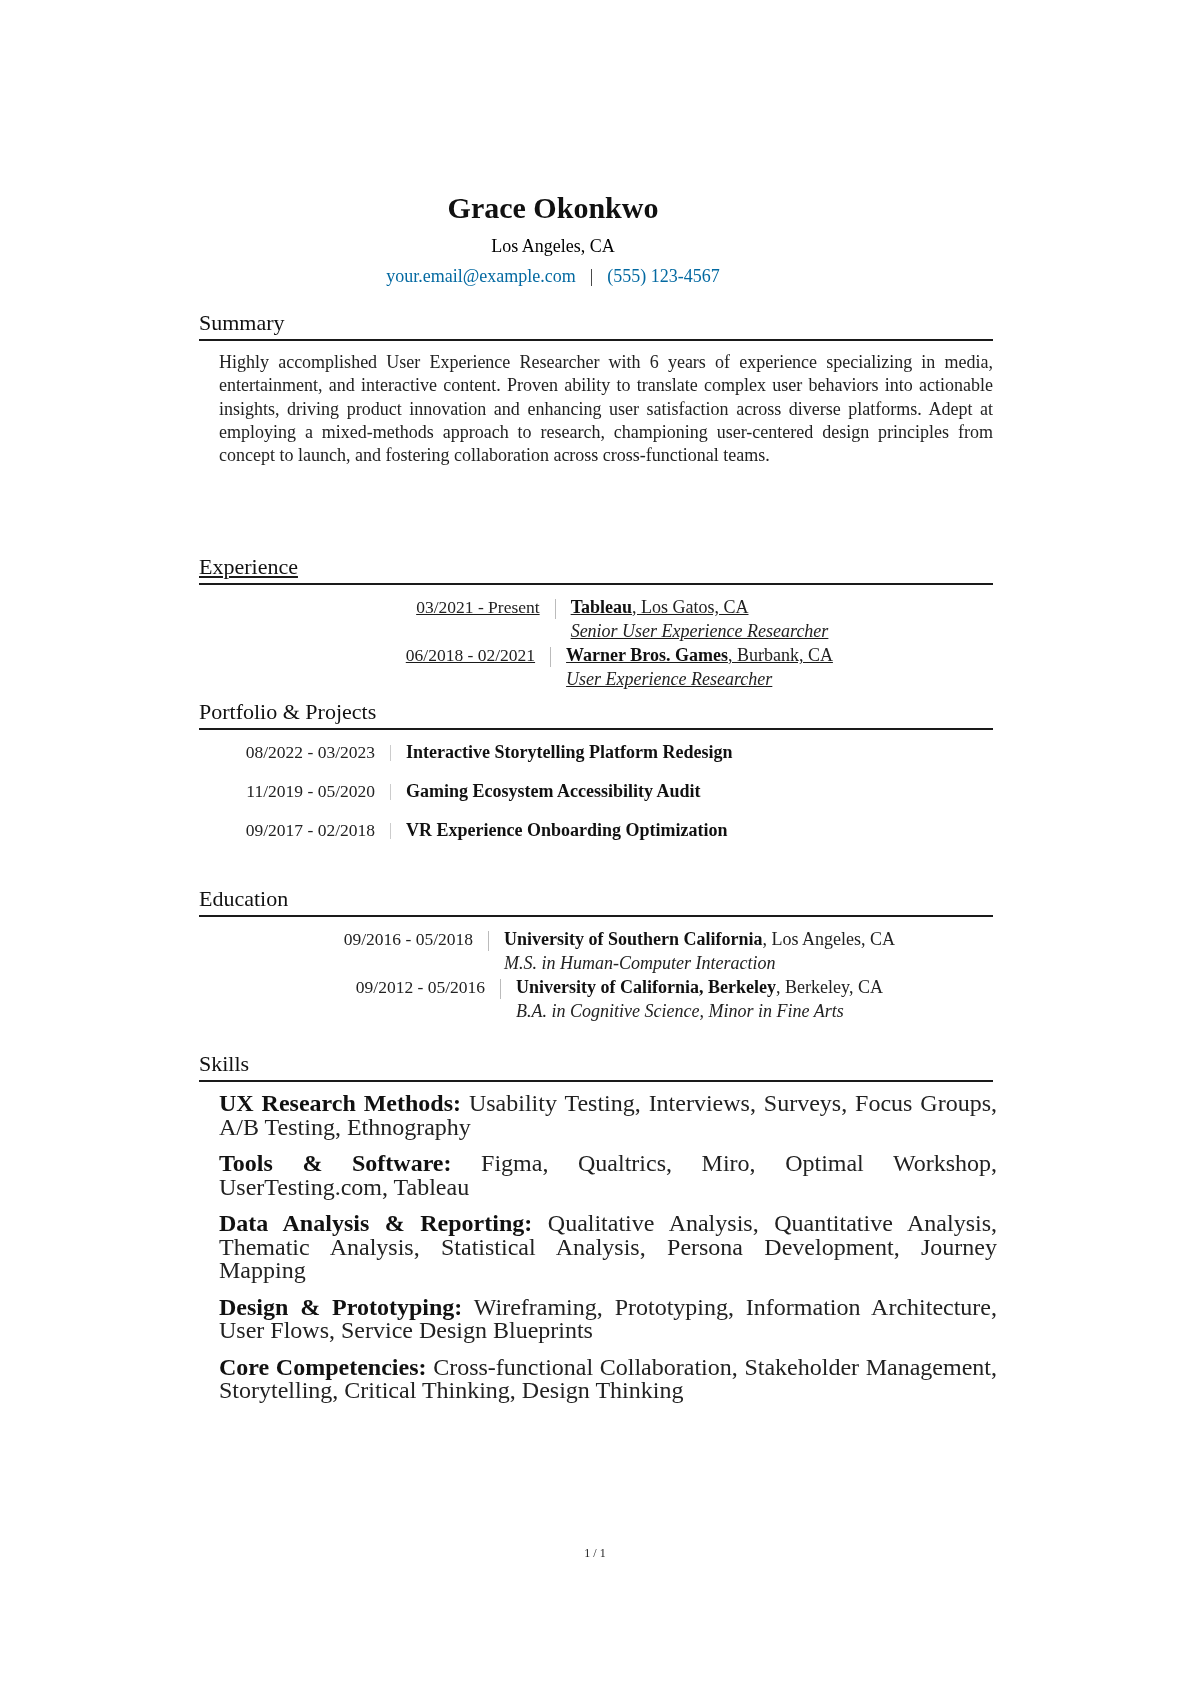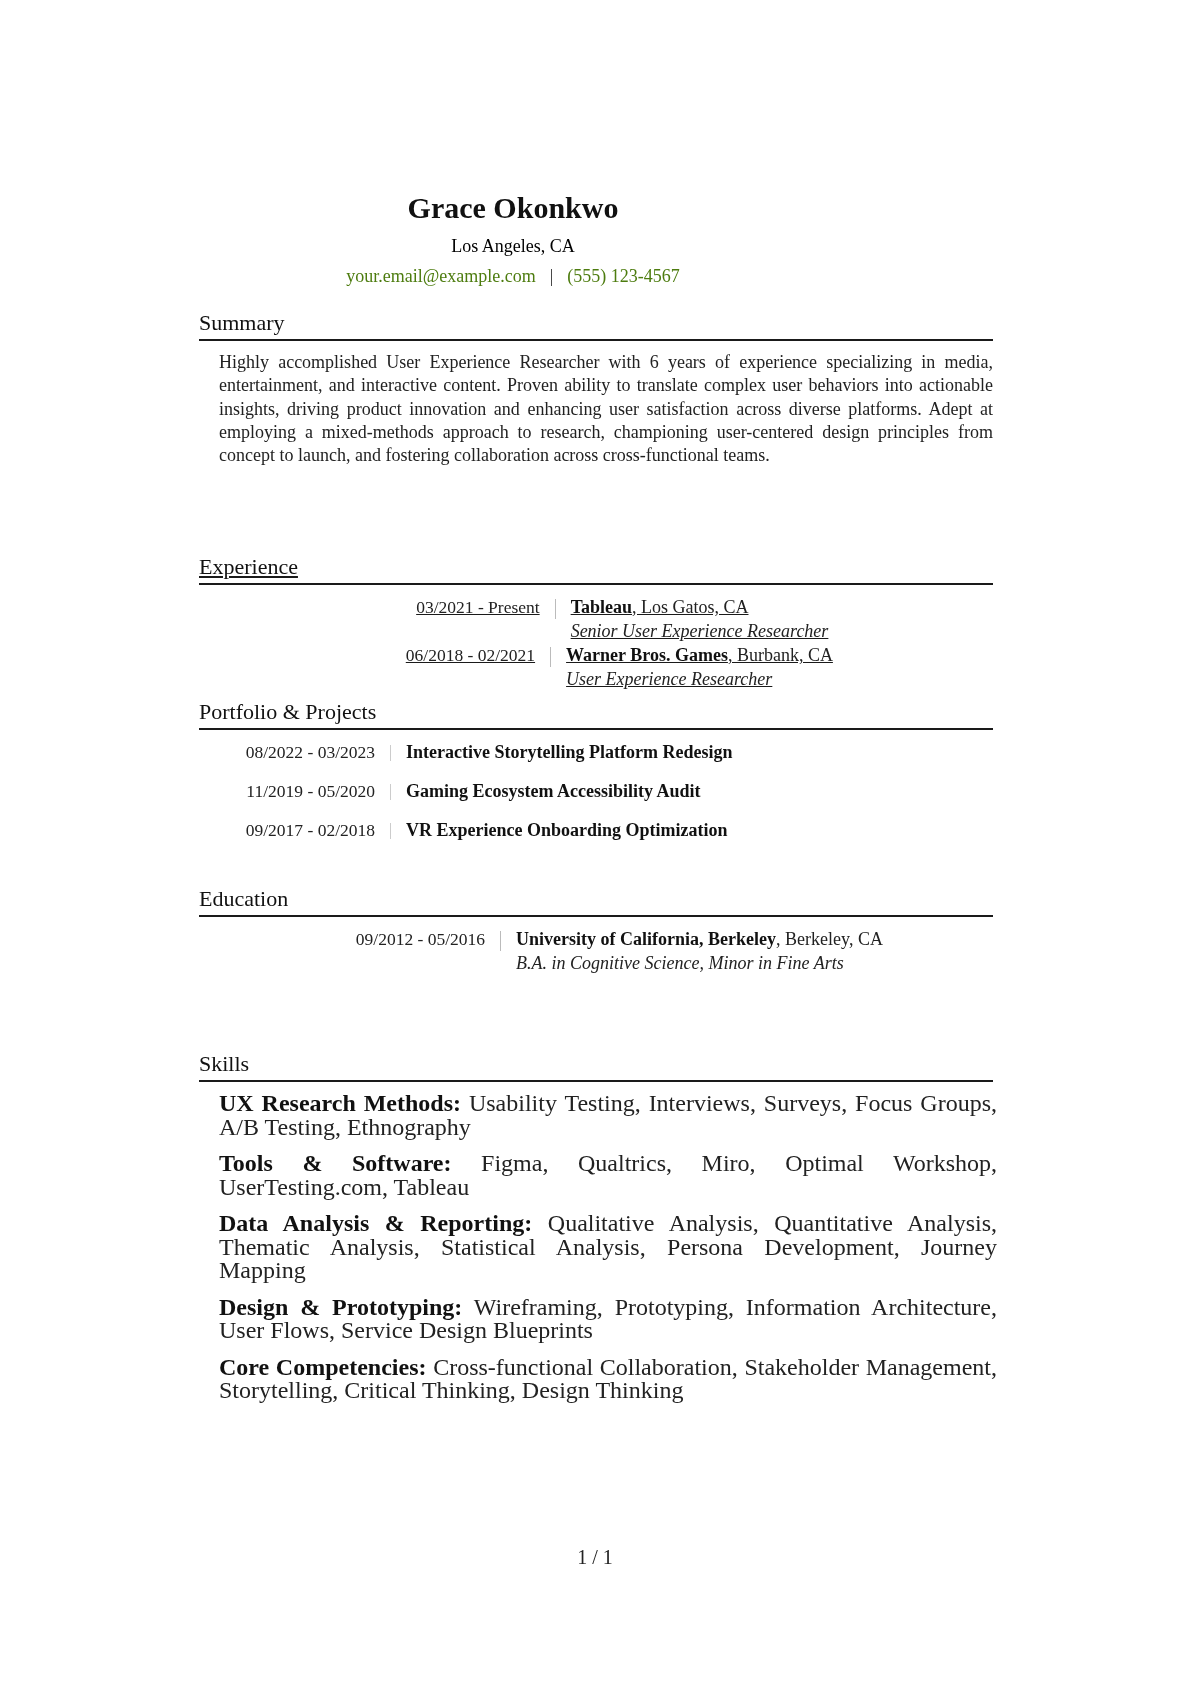--- a/index.html
+++ b/index.html
@@ -2,25 +2,25 @@
 <html><head>
   <meta charset="utf-8">
   <style>
     html, body { margin: 0; padding: 0; background: #ffffff; }
     body {
       width: 1190px; height: 1683px; position: relative;
       font-family: "Liberation Serif", "DejaVu Serif", serif;
       color: #1a1a1a;
     }
     .page { position: absolute; left: 0; top: 0; width: 1190px; height: 1683px; }
-    .header { position: absolute; left: 0; top: 190px; width: 1026px; text-align: center; }
+    .header { position: absolute; left: 0; top: 190px; width: 1026px; text-align: center; padding-left: 40px; }
     .name { font-size: 30px; font-weight: bold; line-height: 36px; color: #111; }
     .location { font-size: 18px; line-height: 24px; margin-top: 8px; color: #000000; }
     .contact { font-size: 18px; line-height: 24px; margin-top: 6px; color: #3d7ab5; }
-    .contact a { color: #4d7c0f; text-decoration: none; }
+    .contact a { color: #0369a1; text-decoration: none; }
     .contact .sep { color: #333; margin: 0 14px; }
 
     .section { position: absolute; left: 199px; width: 794px; }
     .section-title {
       font-size: 22px; line-height: 28px; color: #111;
       border-bottom: 2.5px solid #1a1a1a; padding-bottom: 2px;
     }
     .summary-text {
       margin: 10px 0 0 20px; font-size: 18px; line-height: 23.3px;
       text-align: justify; color: #222;
@@ -43,21 +43,21 @@
     .entry.proj .divider { background: #ccc; height: 16px; margin-top: 5px; }
 
     .skills { margin: 10px 0 0 20px; width: 778px; }
     .skill {
       font-size: 24px; line-height: 23.5px; text-align: justify; margin-bottom: 13px; color: #222;
     }
     .skill .label { font-weight: bold; color: #111; }
 
     .footer {
       position: absolute; left: 0; top: 1546px; width: 1190px; text-align: center;
-      font-size: 20px; color: #222; font-family: Liberation Serif, serif;
+      font-size: 12px; color: #222; font-family: Liberation Serif, serif;
     }
   </style>
 </head>
 <body>
 
 <div class="page">
 
   <div class="header">
     <div class="name">Grace Okonkwo</div>
     <div class="location">Los Angeles, CA</div>
@@ -111,20 +111,28 @@
         <div class="divider"></div>
         <div class="body">VR Experience Onboarding Optimization</div>
       </div>
     </div>
   </div>
 
   <div class="section" style="top:885px;">
     <div class="section-title">Education</div>
     <div class="entries">
       <div class="entry exp">
+        <div class="date">09/2016 - 05/2018</div>
+        <div class="divider"></div>
+        <div class="body">
+          <span class="org">University of Southern California</span><span>, Los Angeles, CA</span>
+          <span class="role">M.S. in Human-Computer Interaction</span>
+        </div>
+      </div>
+      <div class="entry exp">
         <div class="date">09/2012 - 05/2016</div>
         <div class="divider"></div>
         <div class="body">
           <span class="org">University of California, Berkeley</span><span>, Berkeley, CA</span>
           <span class="role">B.A. in Cognitive Science, Minor in Fine Arts</span>
         </div>
       </div>
     </div>
   </div>
 

